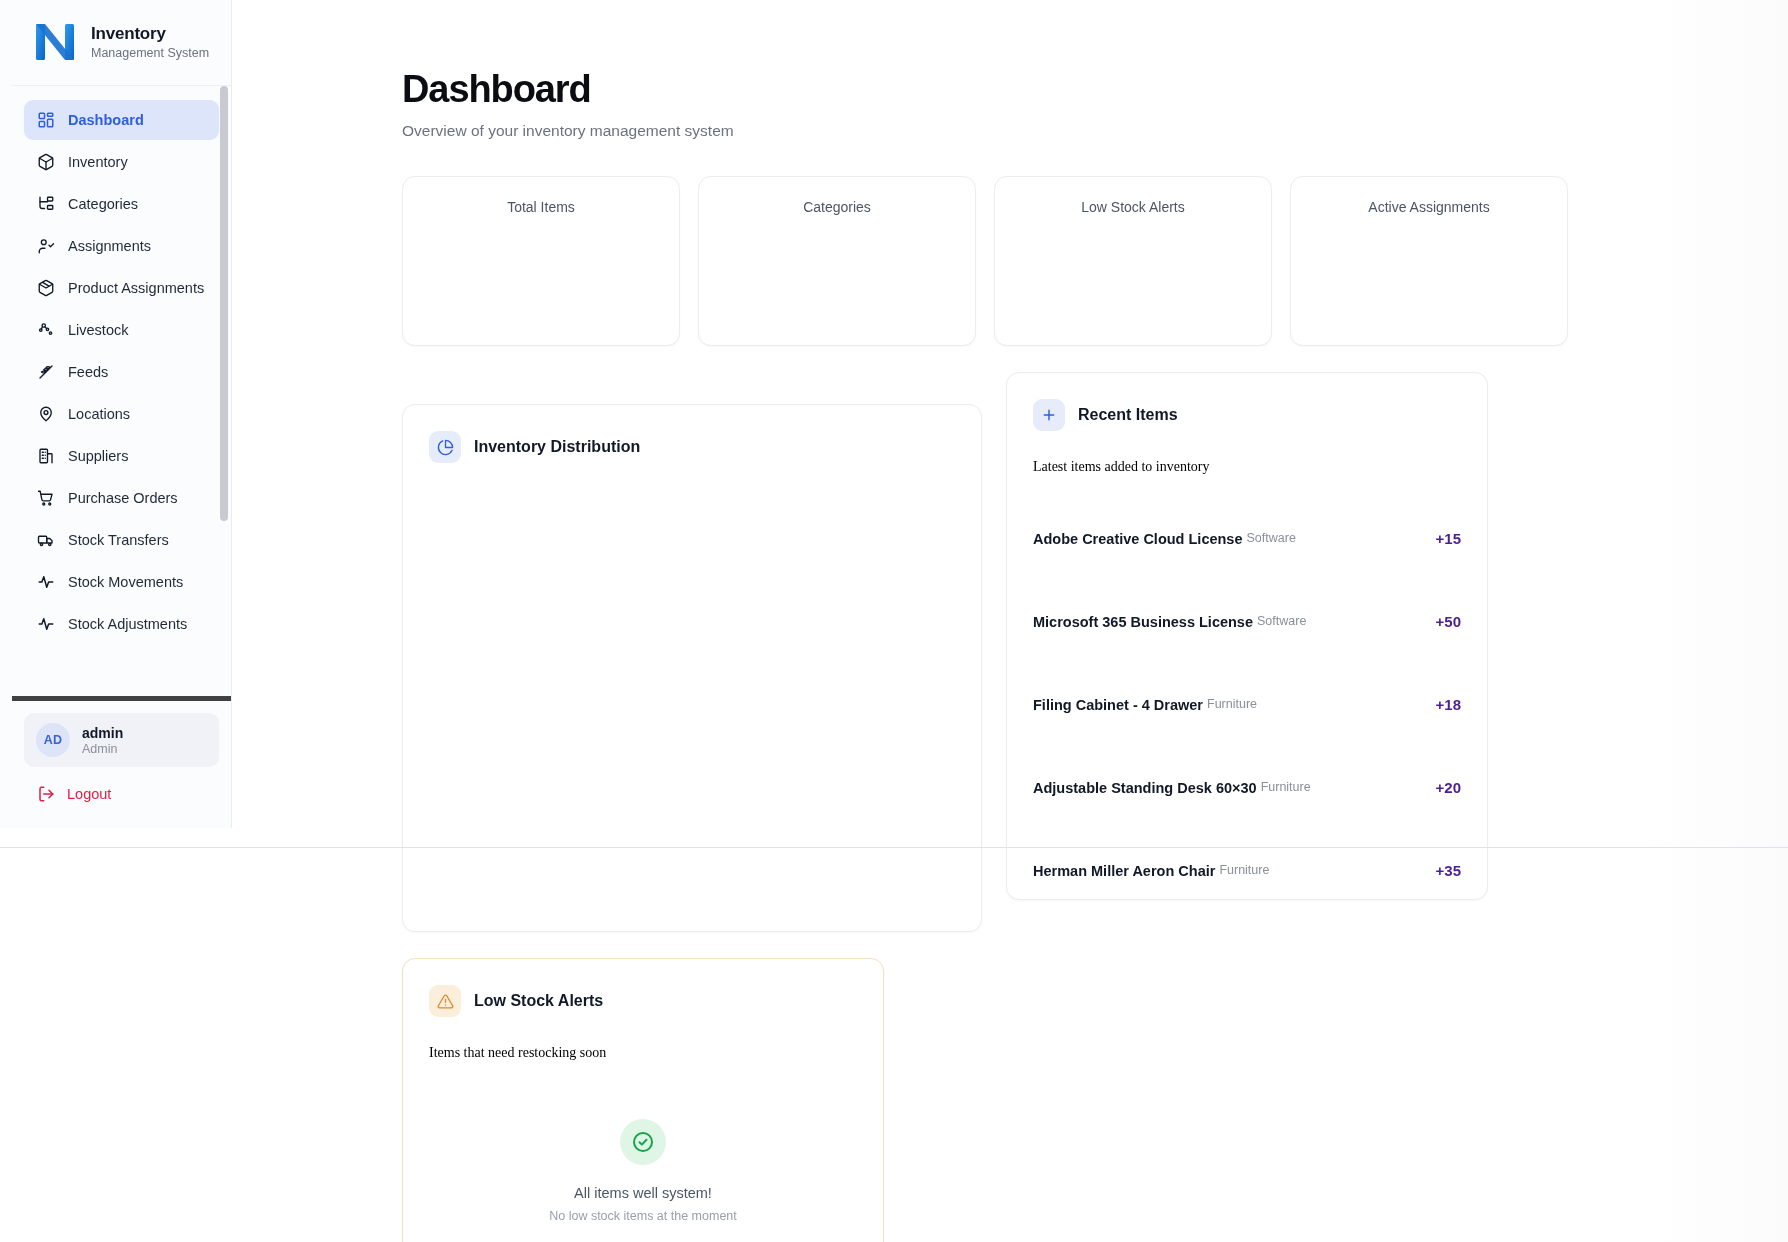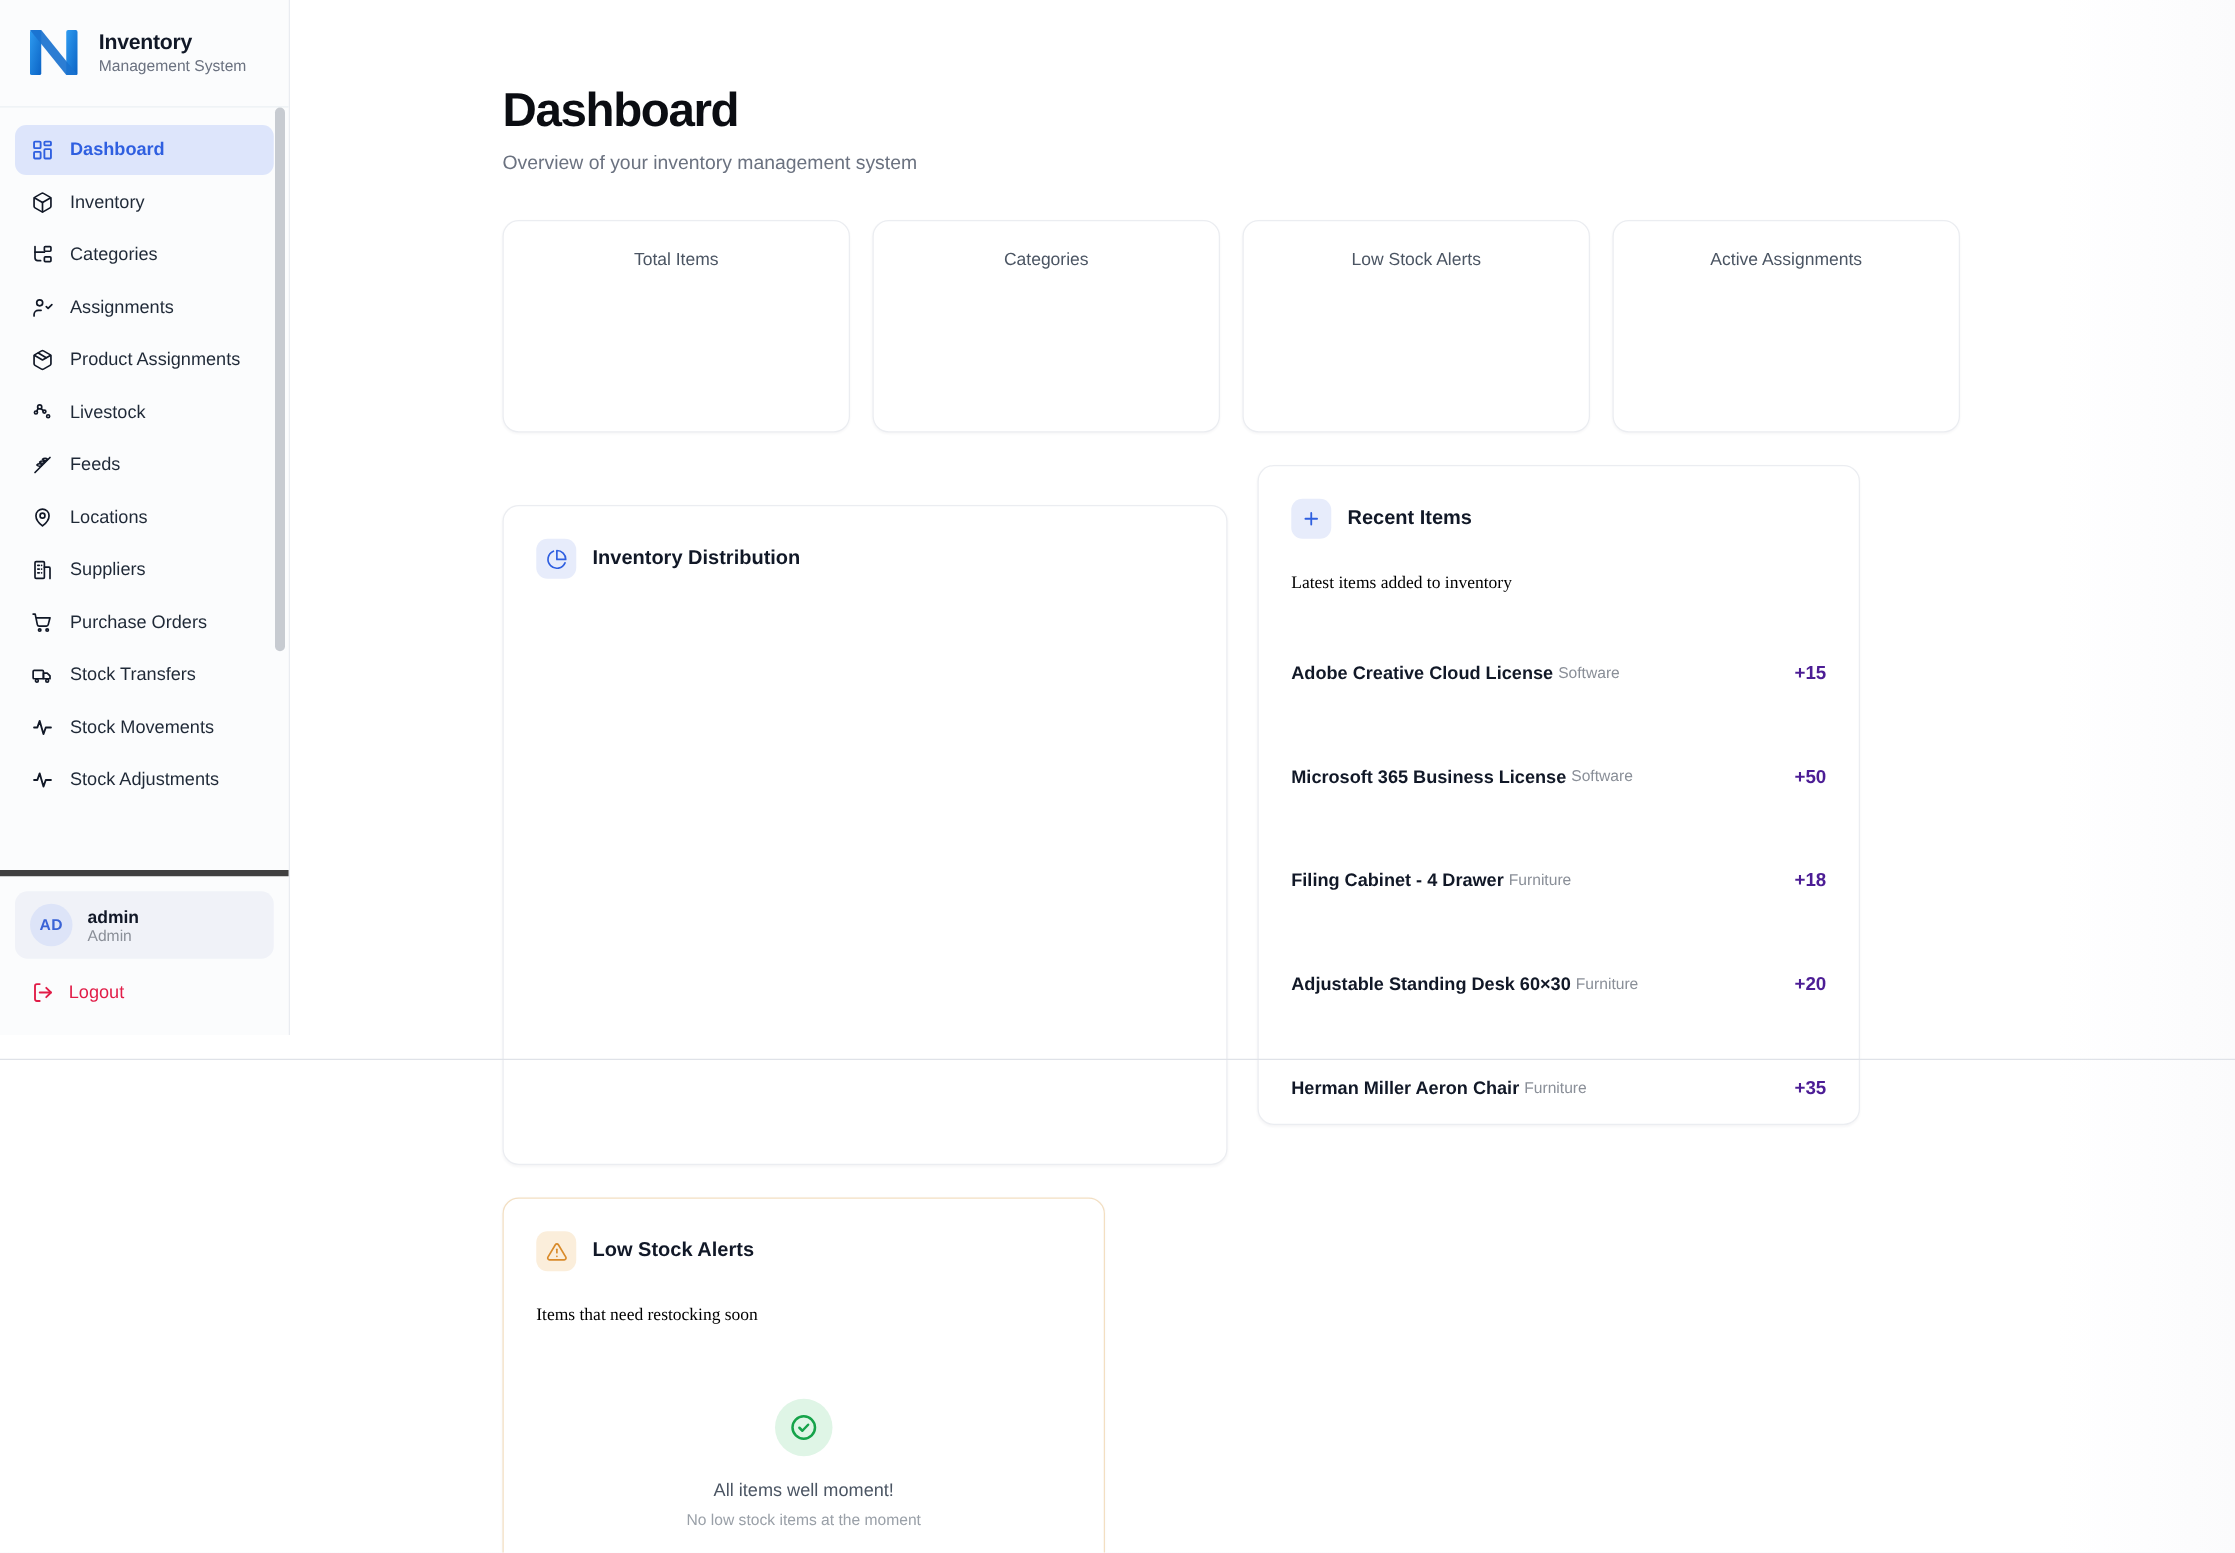--- a/index.html
+++ b/index.html
@@ -19,20 +19,21 @@
 
   
   .sidebar {
     width: 232px; flex: 0 0 232px;
     height: 828px;
     background: #fbfcfd;
     border-right: 1px solid #e9ecf1;
     display: flex; flex-direction: column;
     position: relative;
     overflow: hidden;
+    padding-left: 12px;
   }
   .brand {
     display: flex; align-items: center; gap: 13px;
     padding: 20px 18px 22px 20px;
     border-bottom: 1px solid #eceff3;
     height: 86px;
   }
   .logo-mark { width: 46px; height: 46px; flex: 0 0 46px; }
   .brand-text { display: flex; flex-direction: column; gap: 2px; }
   .brand-title { font-size: 17px; font-weight: 700; color: #111827; letter-spacing: -0.2px; }
@@ -457,21 +458,21 @@
       </div>
       <div class="panel-sub">Items that need restocking soon</div>
 
       <div class="empty-state">
         <span class="empty-icon">
           <svg viewBox="0 0 24 24" width="24" height="24" fill="none" stroke="currentColor" stroke-width="2" stroke-linecap="round" stroke-linejoin="round">
               <circle cx="12" cy="12" r="9"></circle>
               <path d="M8.5 12.2l2.4 2.4 4.6-4.8"></path>
             </svg>
         </span>
-        <span class="empty-title">All items well moment!</span>
+        <span class="empty-title">All items well system!</span>
         <span class="empty-sub">No low stock items at the moment</span>
       </div>
     </section>
 
   </main>
 
   <div class="fold-line"></div>
 </div>
 
 </body></html>

